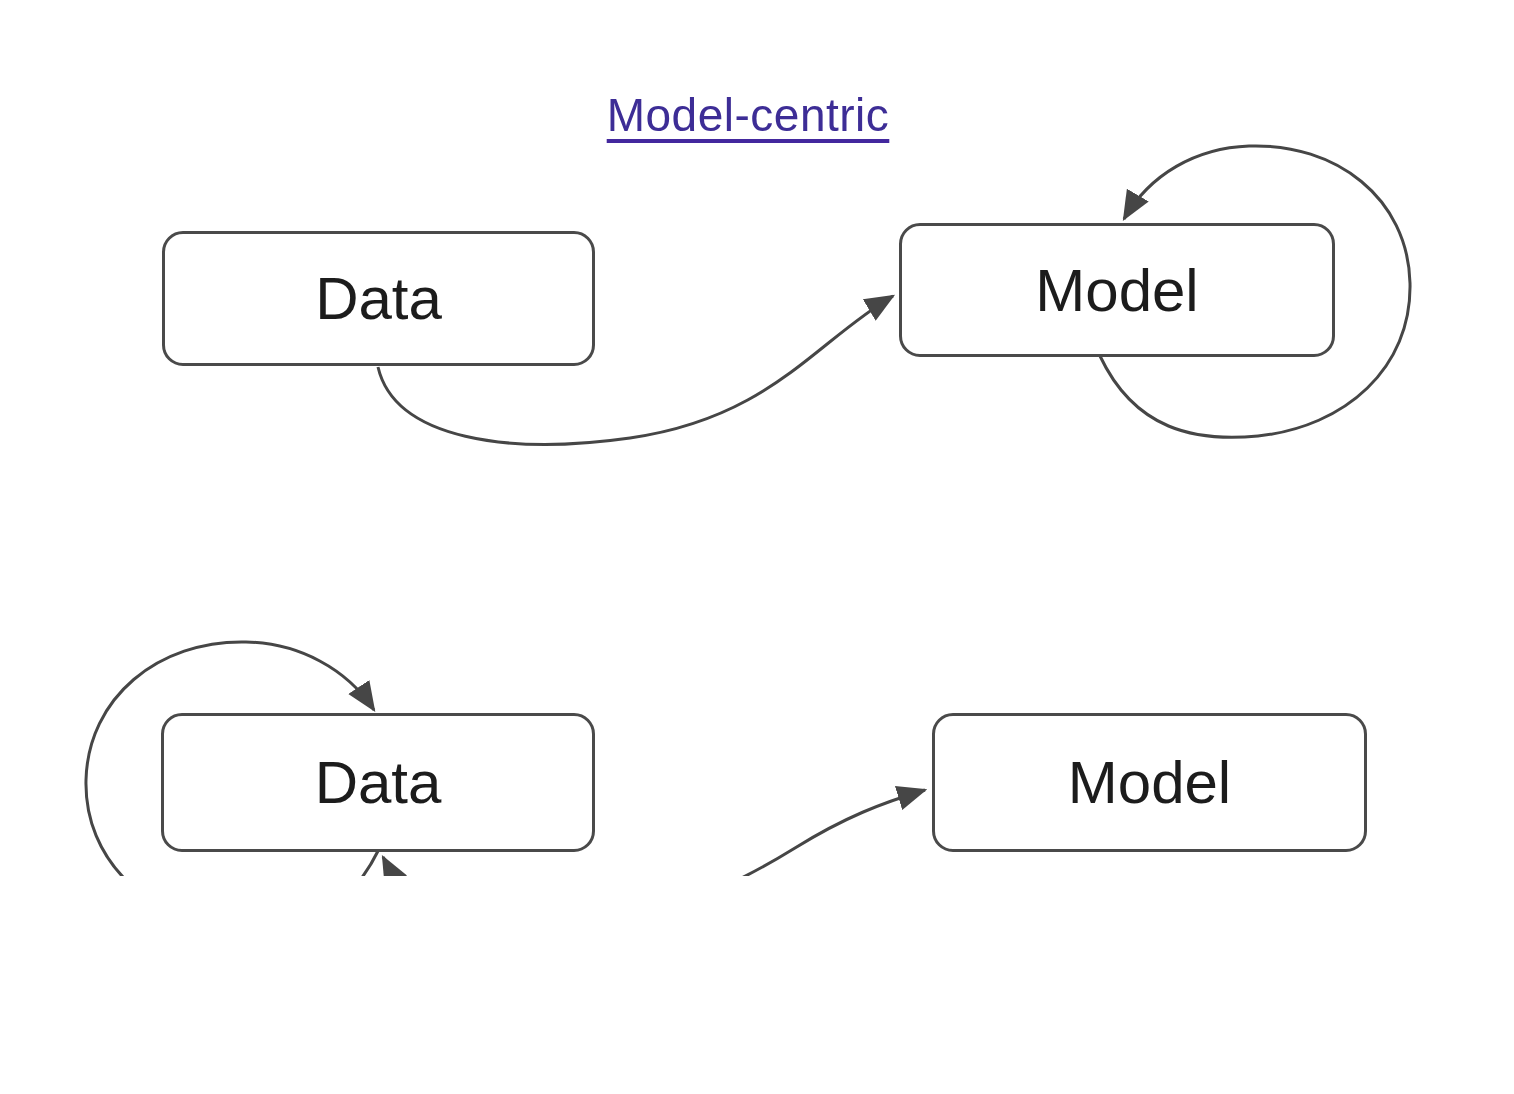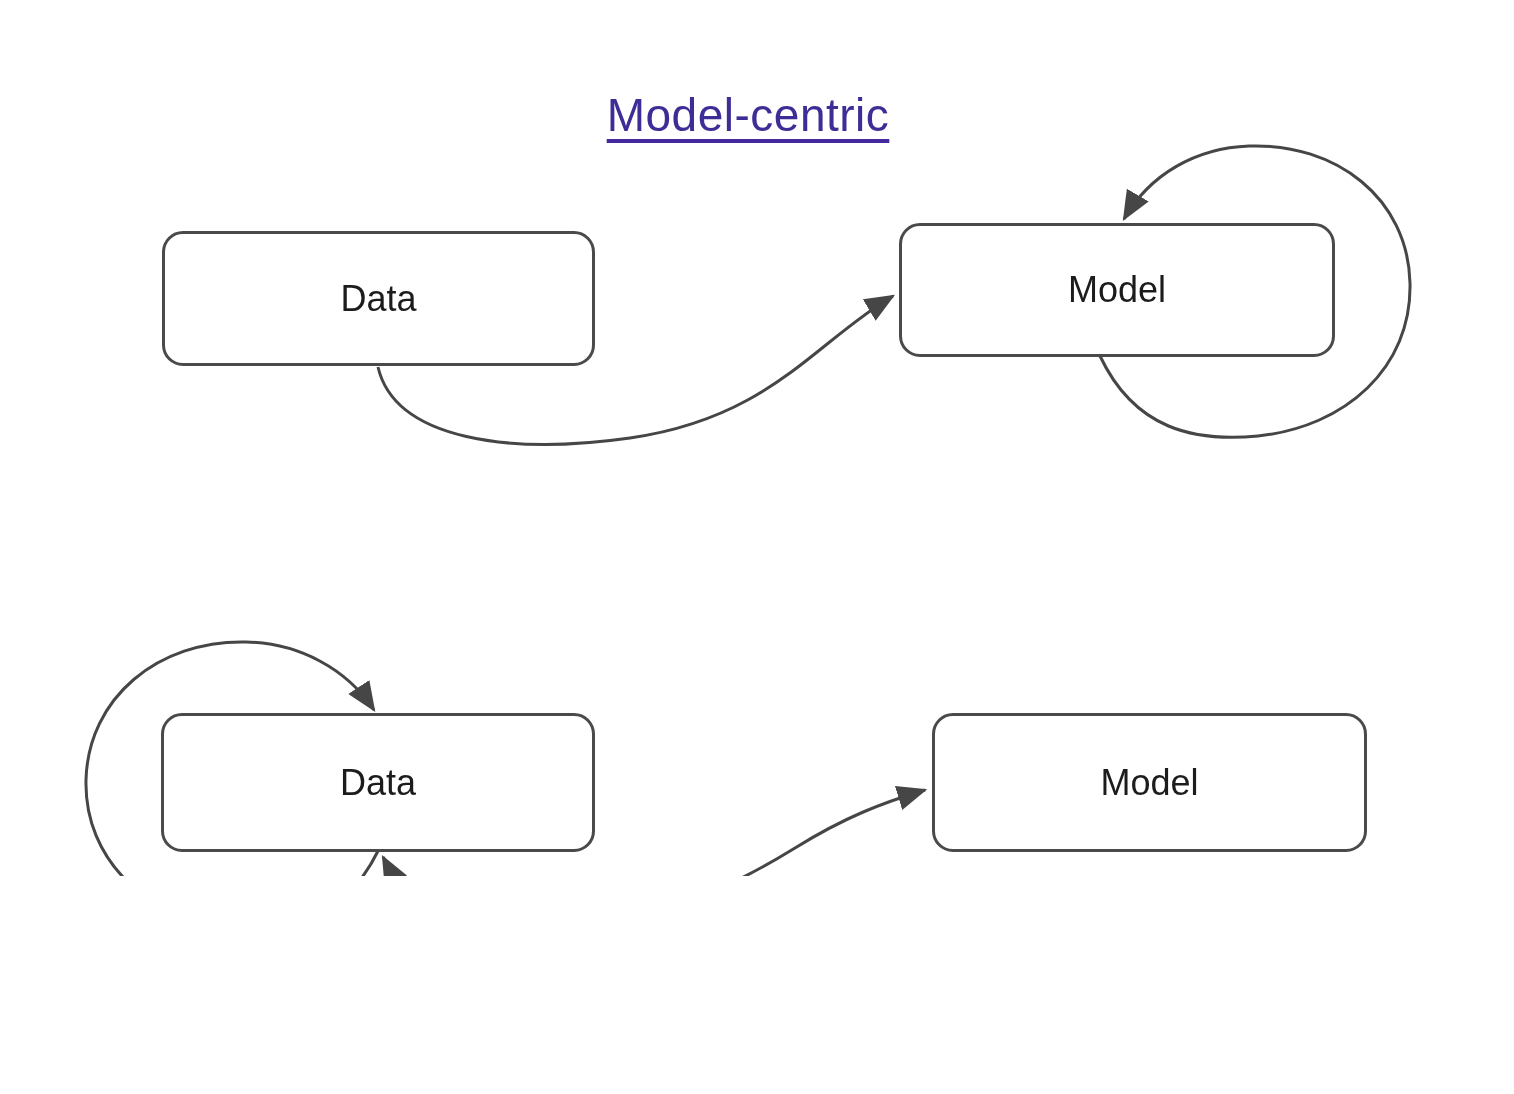--- a/index.html
+++ b/index.html
@@ -48,21 +48,21 @@
     box-sizing: border-box;
     background: #ffffff;
     border: 3px solid #4a4a4a;
     border-radius: 21px;
     display: flex;
     align-items: center;
     justify-content: center;
     z-index: 1;
   }
   .node-label {
-    font-size: 36px;
+    font-size: 60px;
     font-weight: 400;
     color: #1c1c1c;
     white-space: nowrap;
   }
   
   #node-top-data    { left: 162px; top: 231px; width: 433px; height: 135px; }
   #node-top-model   { left: 899px; top: 223px; width: 436px; height: 134px; }
   #node-bottom-data { left: 161px; top: 713px; width: 434px; height: 139px; }
   #node-bottom-model{ left: 932px; top: 713px; width: 435px; height: 139px; }
   #title-model-centric { left: 748px; top: 88px; }

